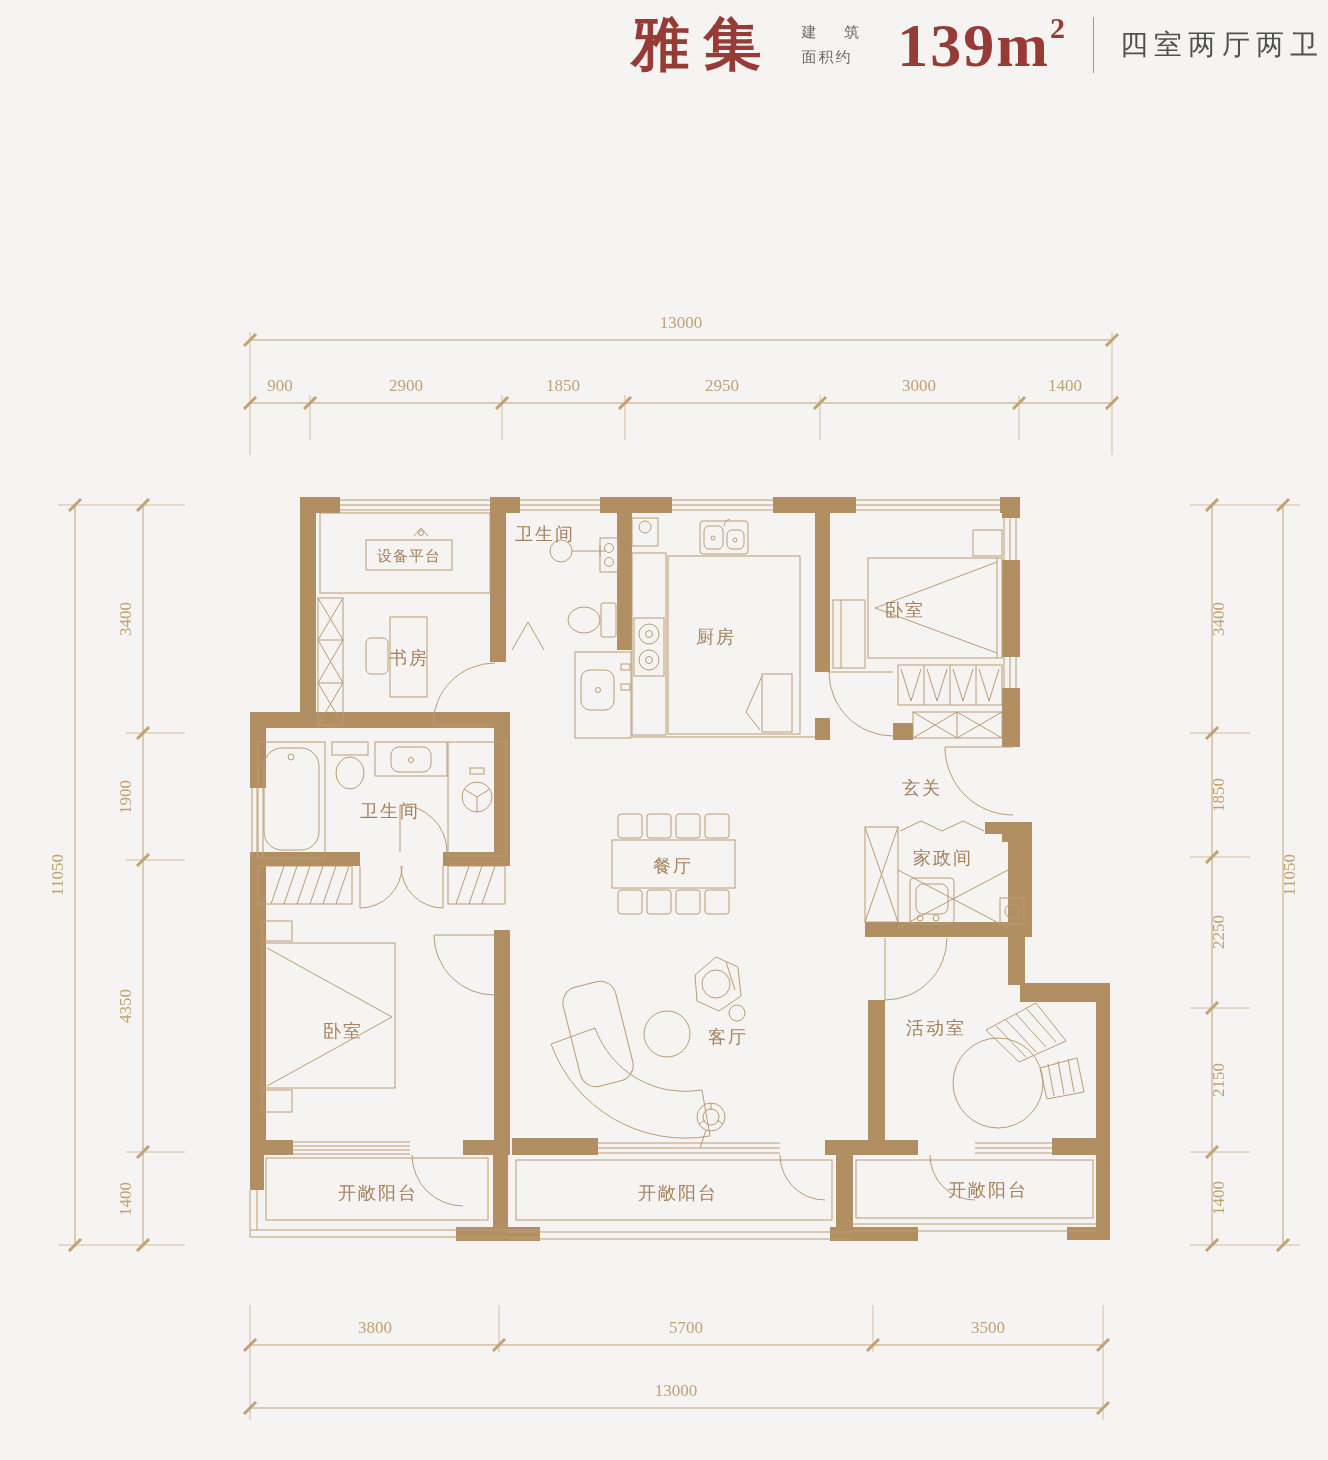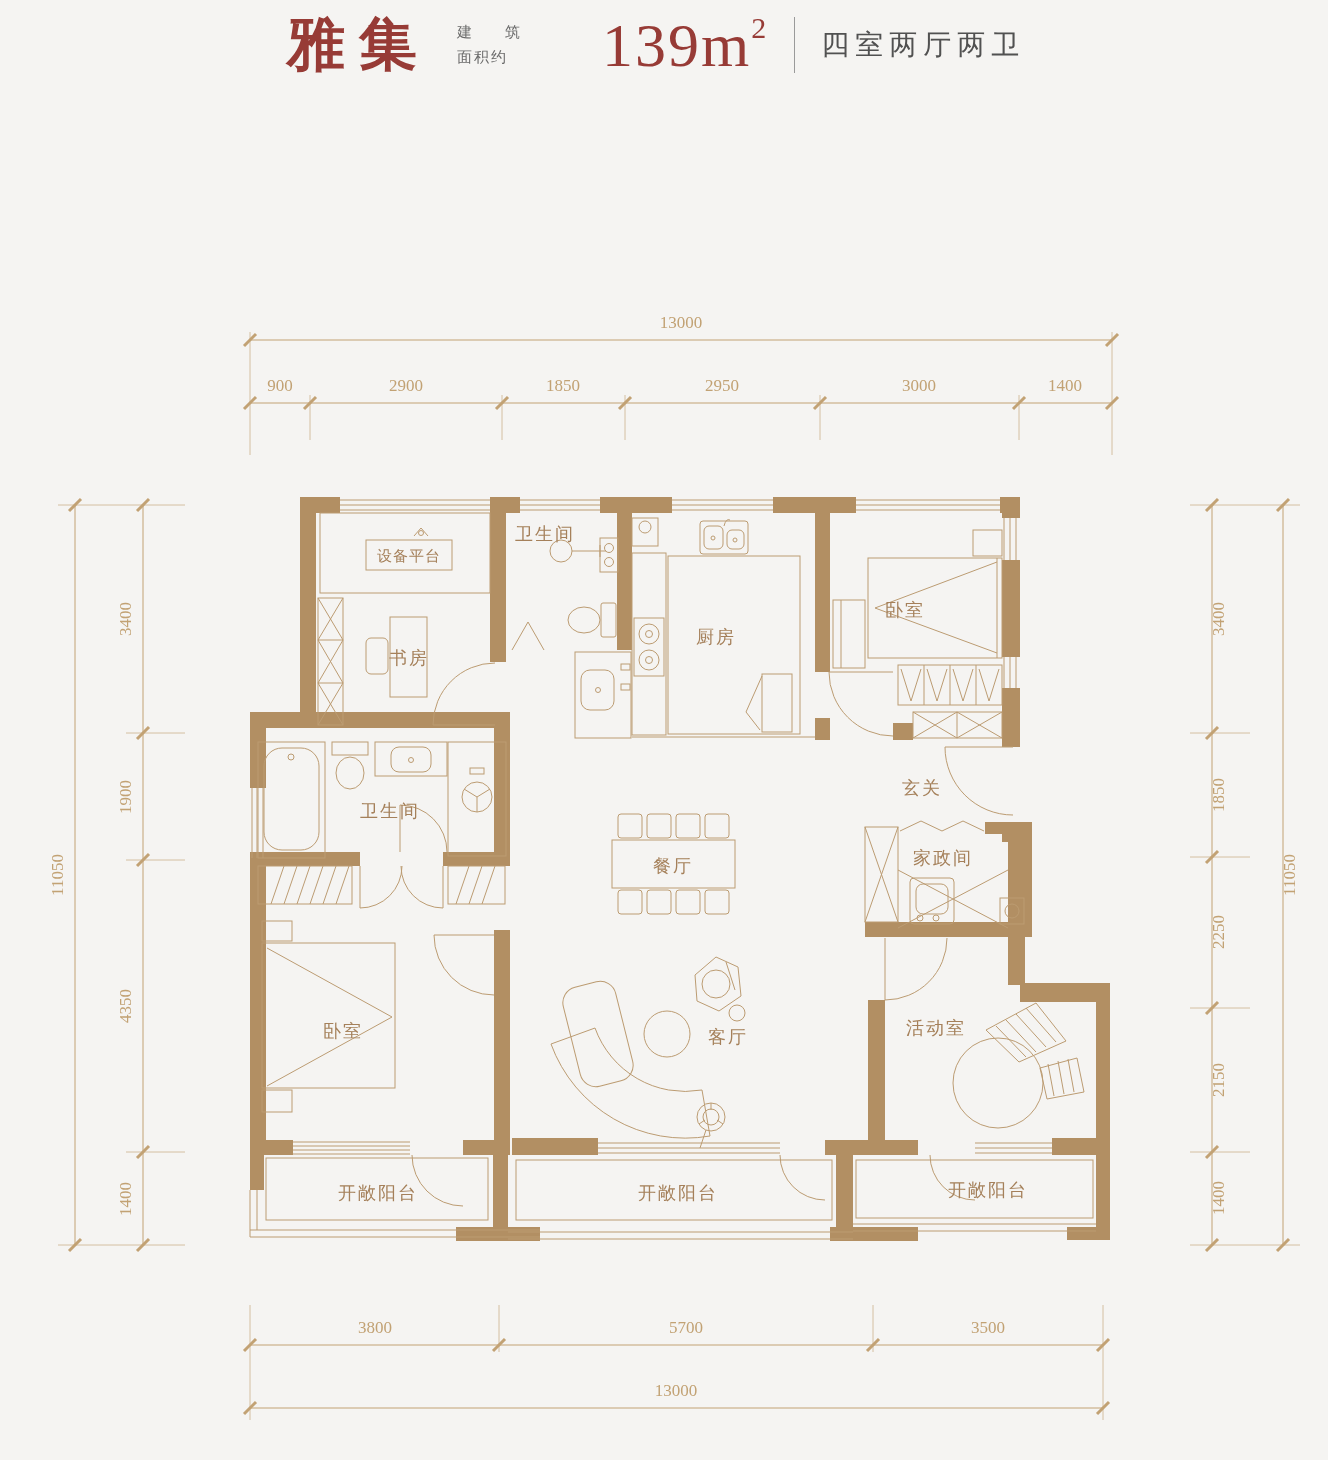--- a/index.html
+++ b/index.html
@@ -2,28 +2,28 @@
 <html style="--background: #f5f4f2; --wall: #b28f63; --line: #bc9c72; --label: #a5805a; --dim: #c2a274; --accent: #973b36; --muted: #5f5f5f;"><head>
 <meta charset="utf-8">
 <style>
   :root{
     --background:#f5f4f2; --wall:#b28f63; --line:#bc9c72; --label:#a5805a;
     --dim:#c2a274; --accent:#973b36; --muted:#5f5f5f;
   }
   html,body{margin:0;padding:0;background:var(--background);}
   #page{position:relative;width:1328px;height:1460px;background:var(--background);
         font-family:"Liberation Serif",serif;overflow:hidden;}
-  .header{position:absolute;top:14px;left:0;right:16px;display:flex;justify-content:center;
+  .header{position:absolute;top:14px;left:0;right:4px;display:flex;justify-content:flex-end;
           align-items:center;gap:26px;}
   .title{font-size:58px;font-weight:bold;color:var(--accent);letter-spacing:14px;line-height:1;}
   .area-label{display:flex;flex-direction:column;gap:6px;color:#6a6a6a;font-size:15px;
-              font-family:Liberation Mono, monospace;}
+              font-family:Liberation Serif, serif;}
   .area-label span:first-child{letter-spacing:12px;}
   .area-label span:last-child{letter-spacing:2px;}
-  .area-value{font-size:62px;font-weight:normal;color:var(--accent);line-height:1;letter-spacing:2px;margin-left:44px;}
+  .area-value{font-size:62px;font-weight:bold;color:var(--accent);line-height:1;letter-spacing:2px;}
   .area-value sup{font-size:30px;position:relative;top:-6px;}
   .vdiv{width:1px;height:56px;background:#9a9a9a;}
   .layout{font-size:28px;color:#515151;letter-spacing:6px;}
   svg{position:absolute;left:0;top:0;}
   .wall{fill:var(--wall);stroke:none;}
   .lnt{fill:none;stroke:var(--line);stroke-width:1;}
   .win{stroke:var(--line);stroke-width:1;}
   .dim{stroke:var(--dim);stroke-width:1;fill:none;}
   .tick{stroke:var(--dim);stroke-width:3;}
   .ext{stroke:var(--dim);stroke-width:0.8;opacity:.8;}

